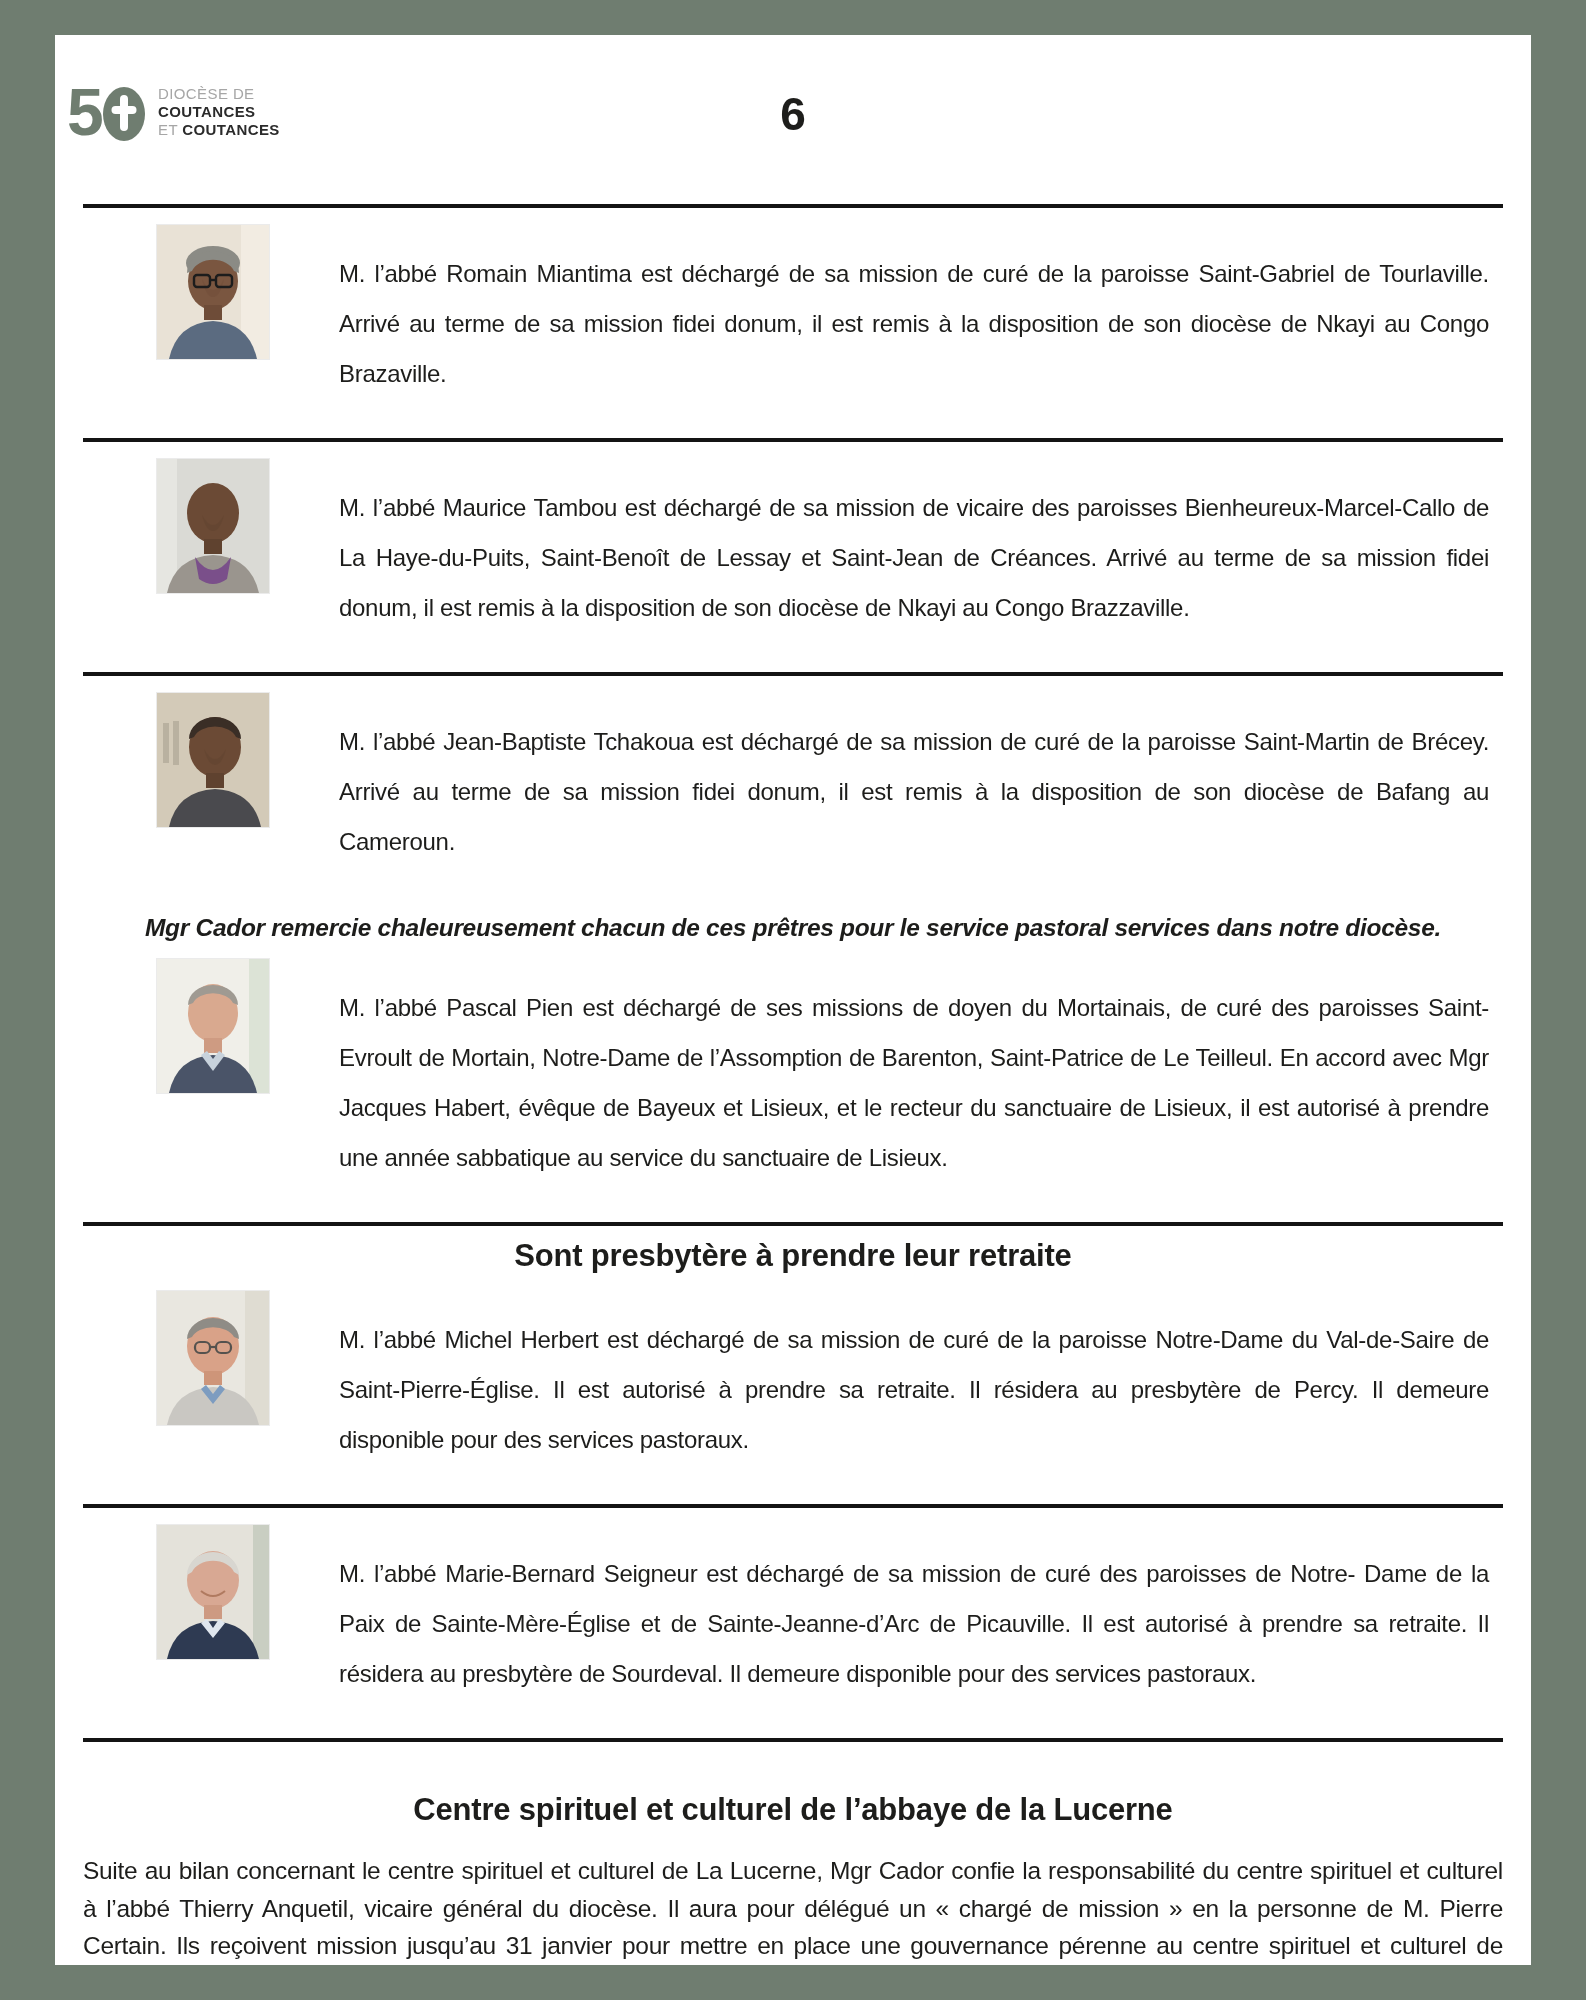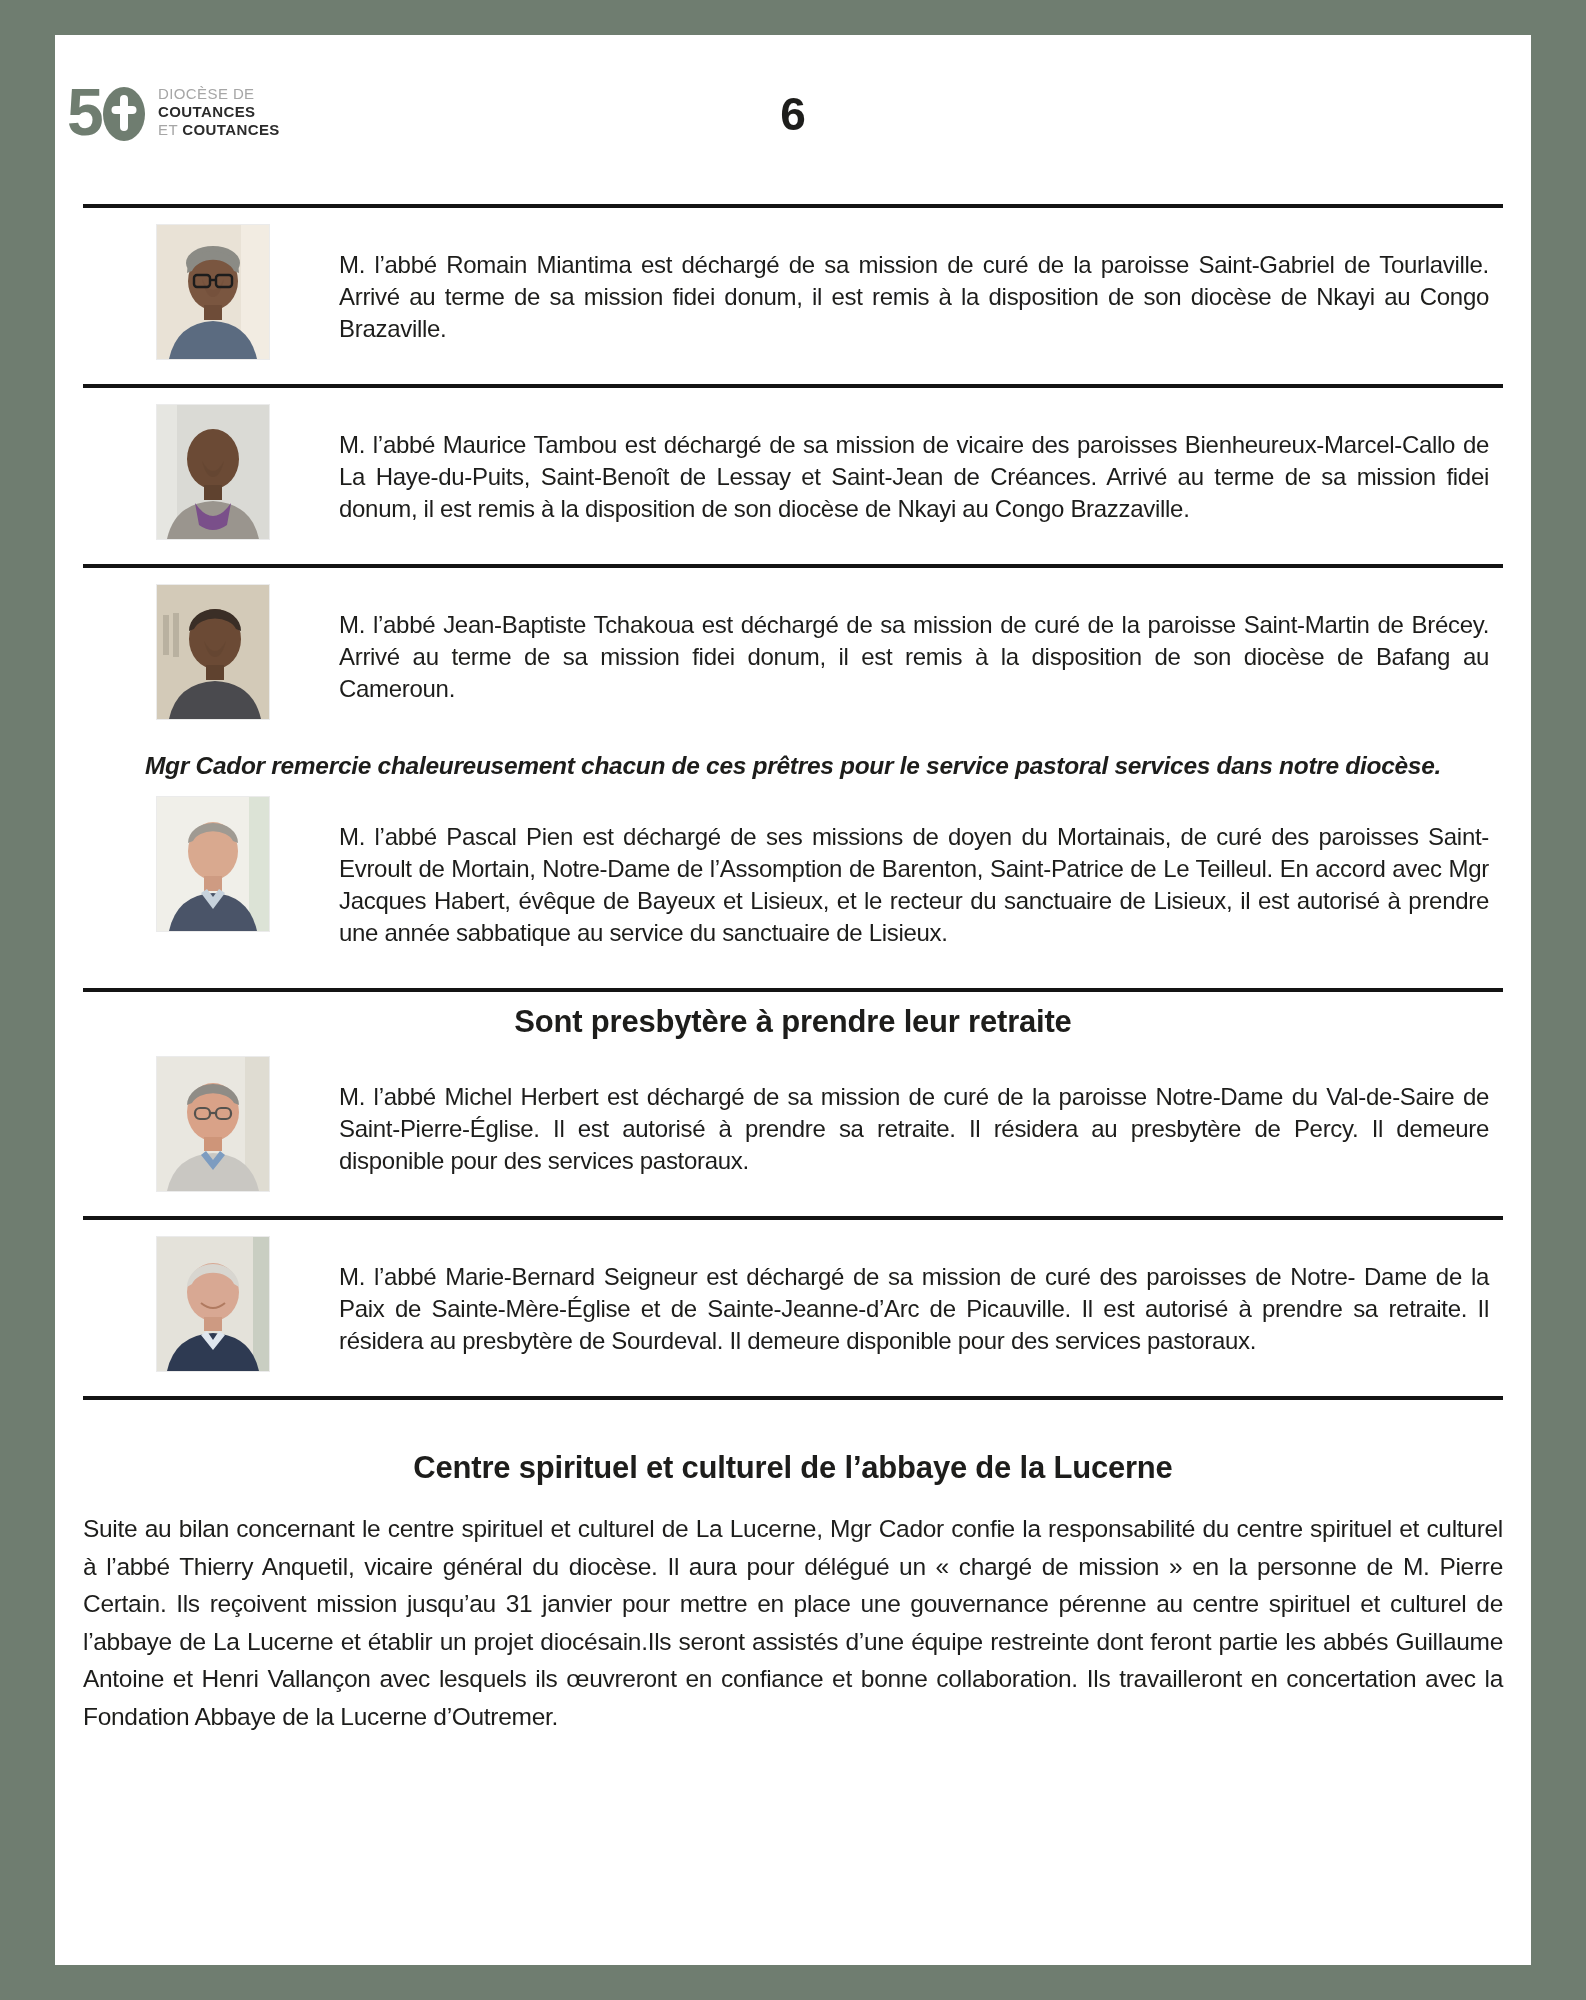--- a/index.html
+++ b/index.html
@@ -22,21 +22,21 @@
   .lt-bold{color:#2B2B2B;font-weight:700;}
   .page-num{text-align:center;font-size:46px;font-weight:700;padding-top:4px;}
   
   h1,h2{margin:0;text-align:center;font-size:31px;font-weight:700;letter-spacing:-.2px;}
   .h1{margin-top:112px;}
   .rule{border:none;border-top:4px solid var(--rule_color,#141414);margin:16px 0 0 0;}
   .rule-tight{margin-top:0;}
   
   .entry{display:flex;align-items:flex-start;gap:70px;padding:17px 14px 15px 74px;}
   .photo{flex:0 0 auto;width:112px;height:134px;box-shadow:0 0 0 1px rgba(0,0,0,.08);}
-  .entry-text{flex:1;text-align:justify;font-size:24px;line-height:32px;letter-spacing:-.3px;}
+  .entry-text{flex:1;text-align:justify;font-size:24px;line-height:50px;letter-spacing:-.3px;}
   .thanks{margin:8px 0 0 0;text-align:center;font-weight:700;font-style:italic;font-size:24.5px;letter-spacing:-.3px;}
   .h2a{margin-top:14px;}
   .h2b{margin-top:12px;}
   .h2c{margin-top:50px;}
   .body-par{margin:24px 0 0 0;text-align:justify;font-size:24.5px;line-height:37.5px;letter-spacing:-.3px;}
 </style>
 </head>
 <body>
 
 <div class="page">

